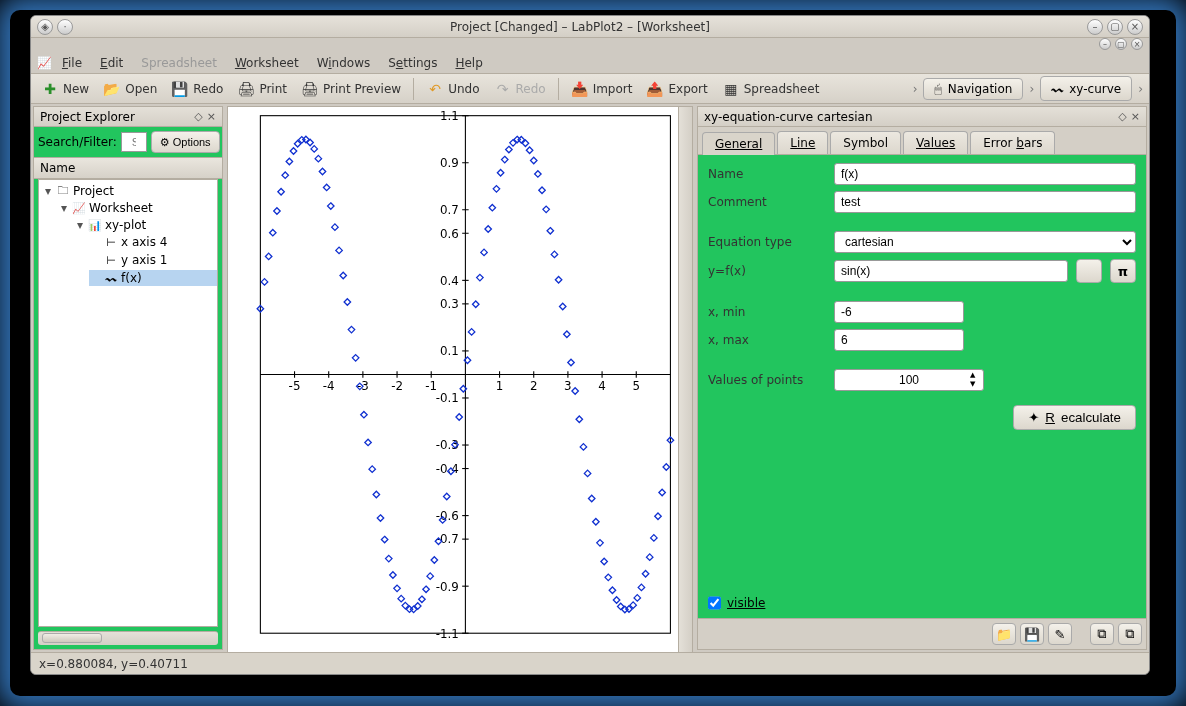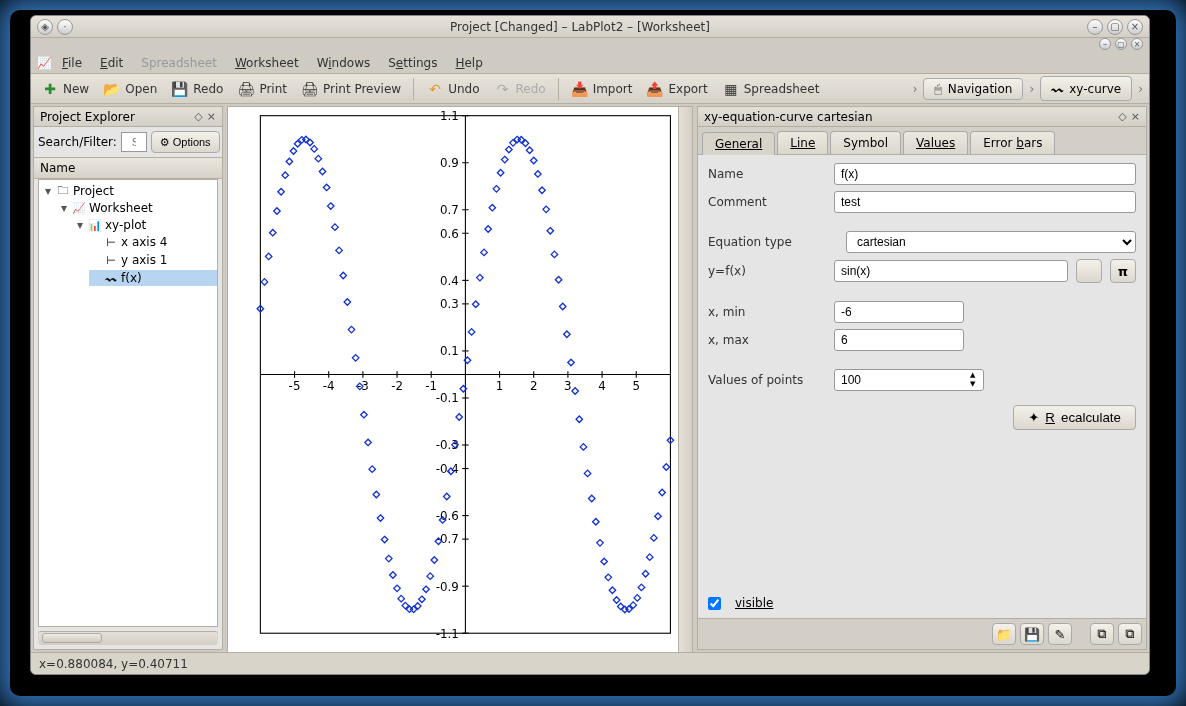--- a/index.html
+++ b/index.html
@@ -73,21 +73,21 @@
   }
   .tbtn.disabled { color:#aaa; }
   .tbtn .ico { width:18px; height:18px; display:flex; align-items:center; justify-content:center; font-size:14px;}
   .tsep { width:1px; height:22px; background:#b4ada1; margin:0 4px; }
   .crumb { display:flex; align-items:center; gap:4px; margin-left:auto; }
   .crumb .cbtn { background:linear-gradient(#f4f1ea,#dcd7cd); border:1px solid #aaa; border-radius:4px; padding:3px 10px; display:flex; align-items:center; gap:6px; }
   .chev { color:#777; padding:0 2px; }
 
   .body { flex:1; display:flex; overflow:hidden; }
   .panel {
-    background:#e5e5e5;
+    background:#22c55e;
     border:1px solid #b4ada1;
     margin:2px;
     display:flex; flex-direction:column;
   }
   .panel-head {
     height:20px; display:flex; align-items:center; padding:0 6px;
     background:linear-gradient(#e4e0d8,#d4cfc6);
     border-bottom:1px solid #b4ada1;
     font-size:12px;
   }
@@ -115,24 +115,24 @@
   .tabs .tab { padding:4px 12px; background:linear-gradient(#ece8e0,#dcd7cd); border:1px solid #aaa; border-bottom:none; border-radius:4px 4px 0 0; font-size:12px;}
   .tabs .tab.active { background:#d9d4ca; position:relative; top:1px;}
   .form { padding:8px 10px; display:flex; flex-direction:column; gap:6px; flex:1; position:relative;}
   .frow { display:flex; align-items:center; gap:8px; }
   .frow label { width:118px; font-size:12px; color:#333;}
   .frow input[type=text], .frow select {
     height:22px; border:1px solid #999; background:#fff; padding:0 6px; font-size:12px; border-radius:3px;
   }
   .frow input[type=text].wide { flex:1; }
   .frow input[type=text].med { width:130px; }
-  .frow select { flex:1;margin-left:12px; }
+  .frow select { flex:1; }
   .iconbtn { width:26px; height:24px; border:1px solid #aaa; border-radius:4px; background:linear-gradient(#f4f1ea,#dcd7cd); display:flex; align-items:center; justify-content:center; font-size:13px;}
   .recalc { margin-left:auto; margin-top:8px; padding:4px 14px; border:1px solid #aaa; border-radius:4px; background:linear-gradient(#f4f1ea,#dcd7cd); display:flex; align-items:center; gap:6px;}
-  .visible-row { margin-top:auto; display:flex; align-items:center; gap:14px; padding-top:12px;}
+  .visible-row { margin-top:auto; display:flex; gap:6px; padding-top:12px;}
   .bottom-icons { display:flex; justify-content:flex-end; gap:4px; padding:4px; border-top:1px solid #b4ada1; background:#d4cfc6;}
   .bottom-icons .iconbtn { width:24px; height:22px; }
 
   .statusbar { height:22px; border-top:1px solid #b4ada1; background:#d9d4ca; display:flex; align-items:center; padding:0 8px; font-size:12px; color:#333;}
 
   .ico-new { color:#2a8f2a; }
   .ico-open { color:#c8a13c; }
   .ico-undo { color:#e09a28; }
   .ico-redo { color:#aaa; }
 </style>
@@ -499,21 +499,21 @@
             <label>x, min</label>
             <input class="med" type="text" value="-6" style="">
           </div>
         <div class="frow">
             <label>x, max</label>
             <input class="med" type="text" value="6" style="">
           </div>
         <div style="height:6px;"></div>
         <div class="frow">
             <label>Values of points</label>
-          <input class="med" type="text" style="width: 150px;" value="100">
+          <input class="med" type="text" style="width: 150px; text-align: center;" value="100">
           <div style="margin-left:-22px;display:flex;flex-direction:column;">
             <span style="font-size:7px;line-height:9px;">▲</span>
             <span style="font-size:7px;line-height:9px;">▼</span>
           </div>
         </div>
         <div class="frow">
             <button class="recalc">
               <span>✦</span>
               <u>R</u>
               <span>ecalculate</span>

